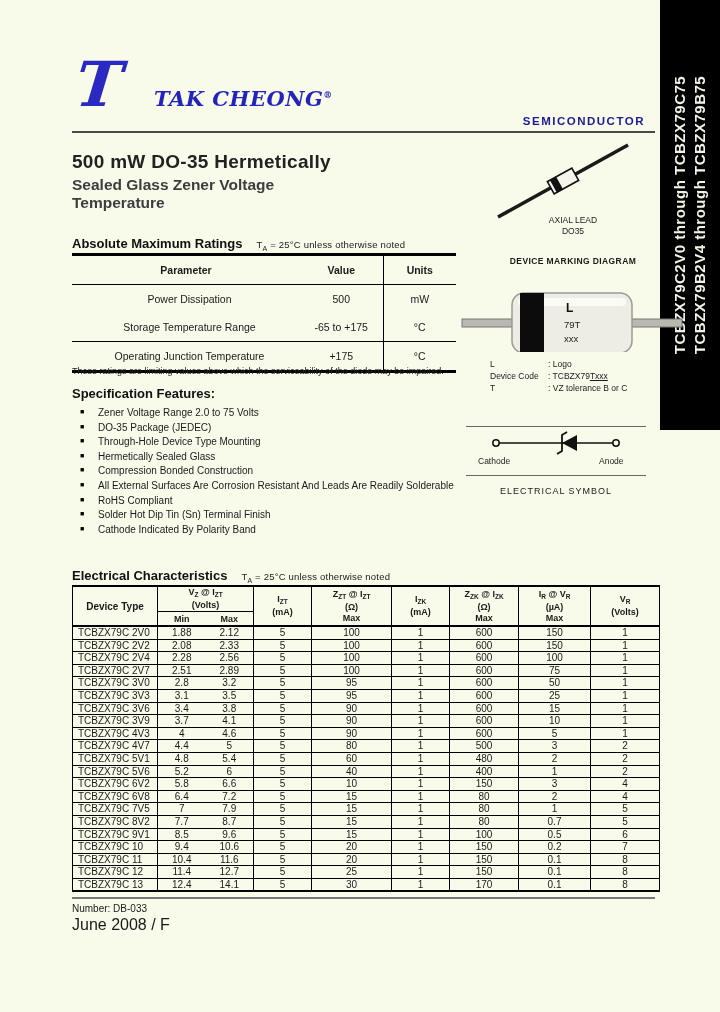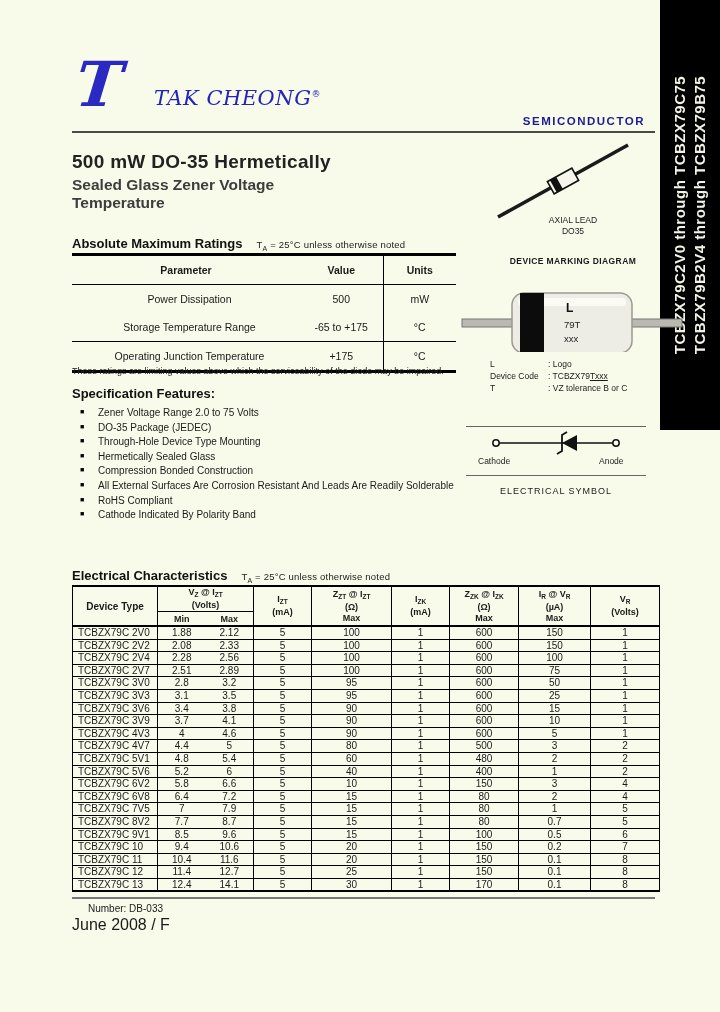--- a/index.html
+++ b/index.html
@@ -8,21 +8,21 @@
   
   .model-bar{position:absolute;left:660px;top:0;width:60px;height:430px;background:#000;}
   .model-bar-text{position:absolute;top:50%;left:50%;transform:translate(-50%,-50%) rotate(-90deg);
         color:#f2f2e6;font-size:15px;font-weight:bold;white-space:nowrap;text-align:center;
         line-height:20px;letter-spacing:.5px;}
   
   .logo{position:absolute;left:76px;top:56px;}
   .logo-t{font-family:"DejaVu Serif",serif;font-style:italic;font-weight:bold;font-size:62px;
         color:#2a2ac2;line-height:58px;display:inline-block;transform:skewX(-6deg);}
   .brand{position:absolute;left:78px;top:30px;font-family:"DejaVu Serif",serif;font-style:italic;
-        font-weight:normal;font-size:21px;color:#2424bd;letter-spacing:.5px;white-space:nowrap;}
+        font-weight:bold;font-size:21px;color:#2424bd;letter-spacing:.5px;white-space:nowrap;}
   .brand sup{font-size:9px;color:#2424bd;}
   .semiconductor{position:absolute;top:115px;left:72px;width:573px;text-align:right;
         color:#1b1b96;font-weight:bold;font-size:11.5px;letter-spacing:1.5px;}
   .header-rule{position:absolute;top:131px;left:72px;width:583px;border-top:2px solid #4a4a4a;}
   .title{position:absolute;left:72px;top:151px;}
   .title-l1{font-size:19px;font-weight:bold;color:#222;letter-spacing:.3px;margin-bottom:3px;}
   .title-l2{font-size:15.5px;font-weight:bold;color:#3d3d3d;line-height:17.5px;}
   .axial{position:absolute;left:478px;top:135px;}
   .axial text{font-size:8.5px;fill:#222;font-family:"Liberation Sans",sans-serif;}
   
@@ -64,21 +64,21 @@
   .elec-table thead tr.r1 th{height:24px;}
   .elec-table thead tr.r2 th{height:13px;text-align:center;}
   .elec-table thead{border-bottom:2px solid #000;}
   .elec-table .vz-group{border-bottom:1.5px solid #000;}
   .elec-table td{font-size:10px;height:11.6px;line-height:11.6px;padding:0 2px;text-align:center;
         border-top:1px solid #000;white-space:nowrap;overflow:hidden;}
   .elec-table td.c0{text-align:left;padding-left:5px;}
   .bl{border-left:1px solid #000;}
   
   .footer-rule{position:absolute;left:72px;top:897px;width:583px;border-top:2.5px solid #777;}
-  .footer-number{position:absolute;left:88px;top:903px;font-size:10px;}
+  .footer-number{position:absolute;left:72px;top:903px;font-size:10px;}
   .footer-date{position:absolute;left:72px;top:916px;font-size:16px;}
   .footer-page{position:absolute;left:72px;top:932px;width:578px;text-align:right;font-size:10px;}
 </style>
 </head>
 <body>
 
 <div class="page">
 
   <div class="model-bar">
     <div class="model-bar-text">
@@ -176,20 +176,21 @@
 
   <div class="sec-head" style="top:386px;">Specification Features:</div>
   <ul class="features-list">
       <li>Zener Voltage Range 2.0 to 75 Volts</li>
       <li>DO-35 Package (JEDEC)</li>
       <li>Through-Hole Device Type Mounting</li>
       <li>Hermetically Sealed Glass</li>
       <li>Compression Bonded Construction</li>
       <li>All External Surfaces Are Corrosion Resistant And Leads Are Readily Solderable</li>
       <li>RoHS Compliant</li>
+      <li>Solder Hot Dip Tin (Sn) Terminal Finish</li>
       <li>Cathode Indicated By Polarity Band</li>
     </ul>
 
   <div class="esym">
     <div class="esym-rule"></div>
     <svg width="180" height="44">
       <line x1="30" y1="16" x2="150" y2="16" stroke="#111" stroke-width="1.6"></line>
       <circle cx="30" cy="16" r="3.2" fill="#f8faea" stroke="#111" stroke-width="1.5"></circle>
       <circle cx="150" cy="16" r="3.2" fill="#f8faea" stroke="#111" stroke-width="1.5"></circle>
       <polygon points="111,8 111,24 96,16" fill="#111"></polygon>

